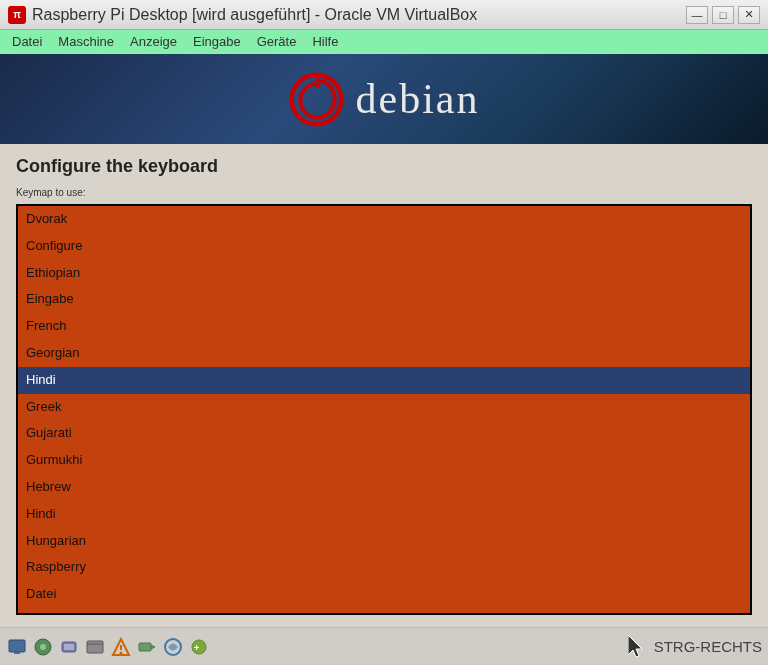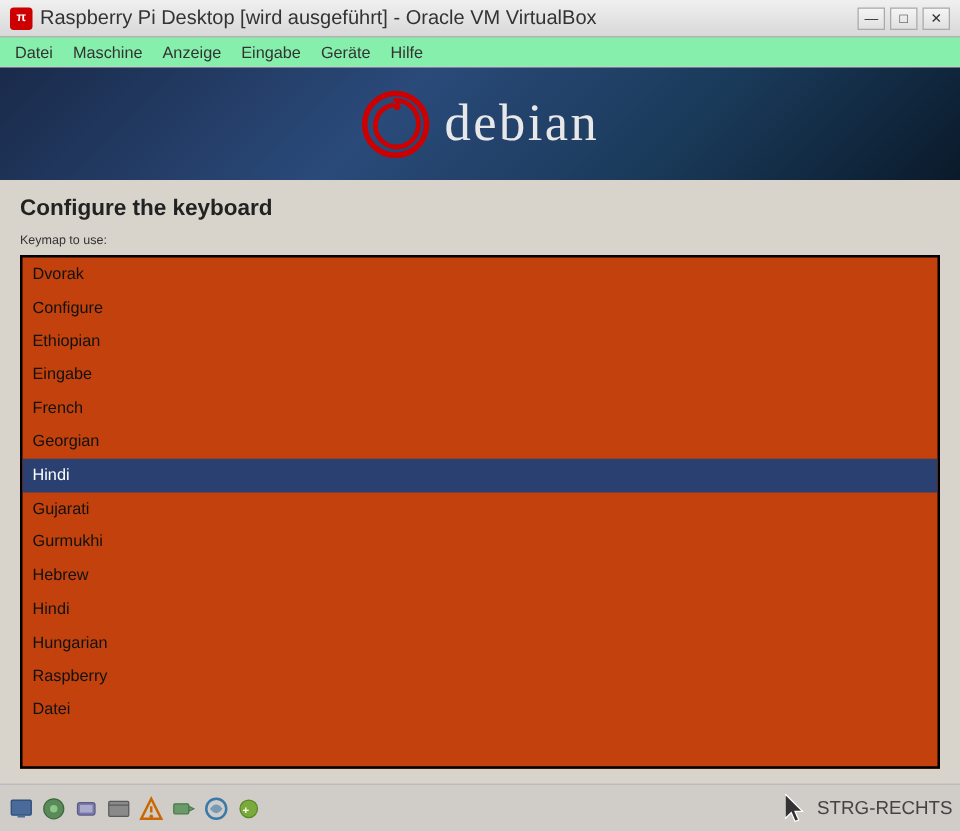--- a/index.html
+++ b/index.html
@@ -261,20 +261,21 @@
     <div id="keymap-label">Keymap to use:</div>
     <div id="keymap-list-container">
       <ul id="keymap-list">
       <li>Dvorak</li>
           <li>Configure</li>
           <li>Ethiopian</li>
           <li>Eingabe</li>
           <li>French</li>
           <li>Georgian</li>
           <li class="selected">Hindi</li>
+          <li>Greek</li>
           <li>Gujarati</li>
           <li>Gurmukhi</li>
           <li>Hebrew</li>
           <li>Hindi</li>
           <li>Hungarian</li>
           <li>Raspberry</li>
           <li>Datei</li>
         </ul>
     </div>
   </div>

